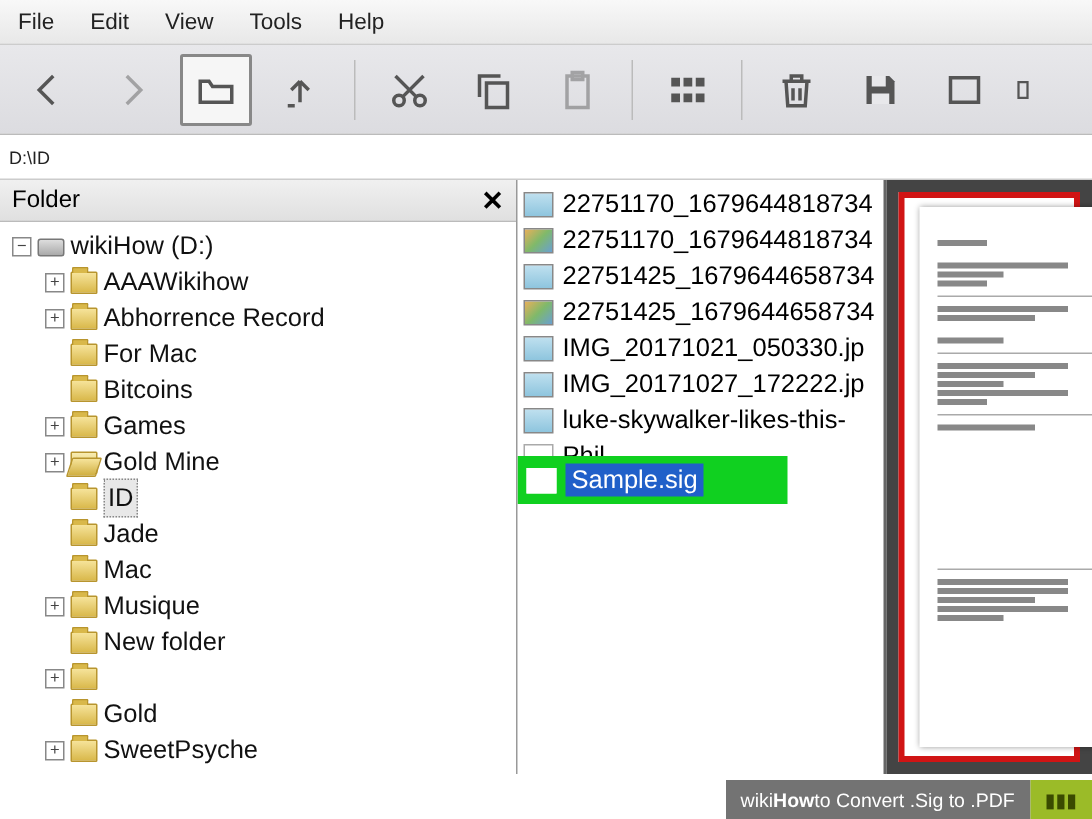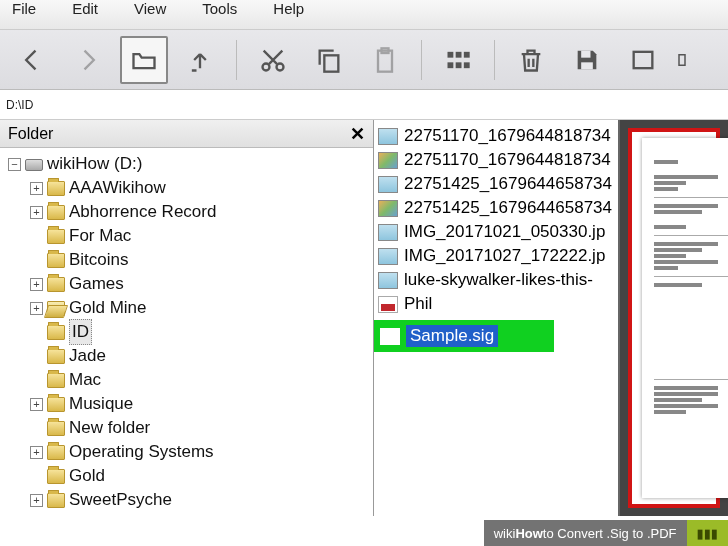--- a/index.html
+++ b/index.html
@@ -1,31 +1,31 @@
 <!DOCTYPE html>
 <html><head>
 <meta charset="utf-8">
 <style>
 * { margin:0; padding:0; box-sizing:border-box; font-family:Arial,sans-serif; }
 body { width:728px; height:546px; overflow:hidden; background:#fff; position:relative; }
 
-.menubar { height:30px; background:linear-gradient(#f8f8f8,#e8e8e8); border-bottom:1px solid #ccc; display:flex; align-items:flex-start; padding:0 12px; gap:36px; font-size:15px; color:#222; }
+.menubar { height:30px; background:linear-gradient(#f8f8f8,#e8e8e8); border-bottom:1px solid #ccc; display:flex; align-items:center; padding:0 12px; gap:24px; font-size:15px; color:#222; }
 .menubar span { cursor:default; }
 
 .toolbar { height:60px; background:linear-gradient(#e8e8eb,#dcdce0); border-bottom:1px solid #bbb; display:flex; align-items:center; padding:0 8px; gap:8px; }
 .tbtn { width:48px; height:48px; display:flex; align-items:center; justify-content:center; border:1px solid transparent; border-radius:2px; color:#555; }
 .tbtn.boxed { border:2px solid #888; background:#f6f6f6; }
 .tbtn svg { width:28px; height:28px; }
 .tsep { width:1px; height:40px; background:#bbb; margin:0 4px; }
 
 .pathbar { height:30px; background:#fff; border-bottom:1px solid #ccc; padding:3px 6px; font-size:12px; color:#222; display:flex; align-items:center; }
 
 .content { display:flex; height:396px; }
 
-.tree-pane { width:374px; border-right:1px solid #999; display:flex; flex-direction:column; }
+.tree-pane { width:345px; border-right:1px solid #999; display:flex; flex-direction:column; }
 .tree-header { height:28px; background:linear-gradient(#f0f0f0,#e0e0e0); border-bottom:1px solid #bbb; display:flex; align-items:center; justify-content:space-between; padding:0 8px; font-size:16px; }
 .tree-header .x { font-weight:bold; font-size:18px; cursor:pointer; }
 .tree-body { flex:1; overflow:hidden; font-size:17px; padding:4px 0 0 0; line-height:24px; color:#111; white-space:nowrap; }
 .tree-row { display:flex; align-items:center; height:24px; }
 .tree-row .pm { width:13px; height:13px; border:1px solid #888; font-size:11px; line-height:11px; text-align:center; margin-right:4px; color:#444; background:#fff; }
 .tree-row .pm.blank { border:none; background:transparent; }
 .tree-row .fico { width:18px; height:15px; margin-right:4px; position:relative; }
 .tree-row .fico.closed { background:linear-gradient(#f6e39a,#d9b84a); border:1px solid #b8952e; border-radius:1px; }
 .tree-row .fico.closed::before { content:""; position:absolute; top:-4px; left:0; width:9px; height:3px; background:#d9b84a; border:1px solid #b8952e; border-bottom:none; border-radius:1px 1px 0 0; }
 .tree-row .fico.open { background:linear-gradient(#f8ecb2,#e0c560); border:1px solid #b8952e; border-radius:1px; }
@@ -34,21 +34,21 @@
 .tree-row.sel .label { background:#e8e8e8; border:1px dotted #888; padding:0 2px; }
 .ind0{padding-left:8px}.ind1{padding-left:30px}
 
 .list-pane { width:246px; border-right:2px solid #666; font-size:17px; padding:4px 0 0 4px; overflow:hidden; position:relative; }
 .list-row { display:flex; align-items:center; height:24px; gap:6px; white-space:nowrap; }
 .thumb { width:20px; height:17px; border:1px solid #888; background:linear-gradient(#bfe0ef,#8ec5de); flex:0 0 20px; }
 .thumb.colorful { background:linear-gradient(135deg,#e8b05a,#7fb96a 50%,#6aa0d0); }
 .thumb.pdf { background:#fff; border:1px solid #aaa; position:relative; }
 .thumb.pdf::after { content:""; position:absolute; left:2px; top:7px; width:14px; height:7px; background:#c1272d; }
 .thumb.blank { background:#fff; border:1px solid #8ab4d8; }
-.highlight-box { position:absolute; left:0; top:200px; width:180px; height:32px; background:#10d020; display:flex; align-items:center; padding-left:6px; gap:6px; }
+.highlight-box { position:absolute; left:0; top:184px; width:180px; height:32px; background:#10d020; display:flex; align-items:center; padding-left:6px; gap:6px; }
 .highlight-box .thumb { border-color:#fff; }
 .highlight-box .seltext { background:#2060c9; color:#fff; padding:1px 4px; font-size:17px; }
 
 .preview-pane { flex:1; background:#444; position:relative; padding:10px; }
 .preview-pane .frame { position:absolute; inset:8px; border:4px solid #d01414; background:#fff; }
 .doc { position:absolute; left:10px; right:-30px; top:6px; bottom:6px; background:#fff; box-shadow:0 0 4px rgba(0,0,0,.4); padding:20px 12px; font-size:5px; color:#555; line-height:7px; }
 .doc .blk { height:4px; background:#888; margin:2px 0; }
 .doc .blk.w60{width:60%}.doc .blk.w40{width:40%}.doc .blk.w80{width:80%}.doc .blk.w30{width:30%}
 .doc hr { border:none; border-top:1px solid #aaa; margin:6px 0; }
 
@@ -213,21 +213,20 @@
             <span class="label">Musique</span>
           </div>
           <div class="tree-row ind1">
             <span class="pm blank"></span>
             <span class="fico closed"></span>
             <span class="label">New folder</span>
           </div>
           <div class="tree-row ind1">
             <span class="pm">+</span>
             <span class="fico closed"></span>
-            <span class="label">Operating Systems</span>
           </div>
           <div class="tree-row ind1">
             <span class="pm blank"></span>
             <span class="fico closed"></span>
             <span class="label">Gold</span>
           </div>
           <div class="tree-row ind1">
             <span class="pm">+</span>
             <span class="fico closed"></span>
             <span class="label">SweetPsyche</span>

